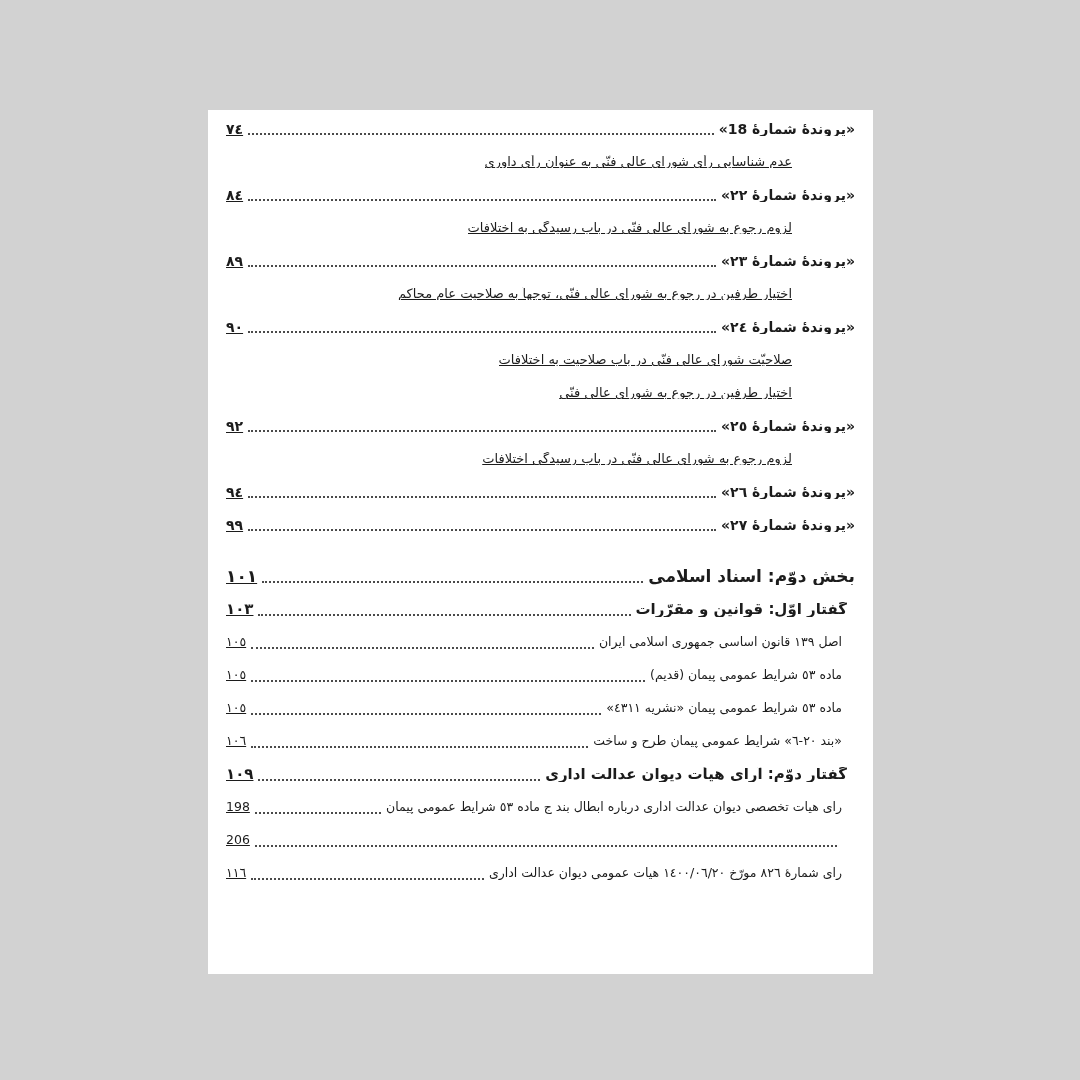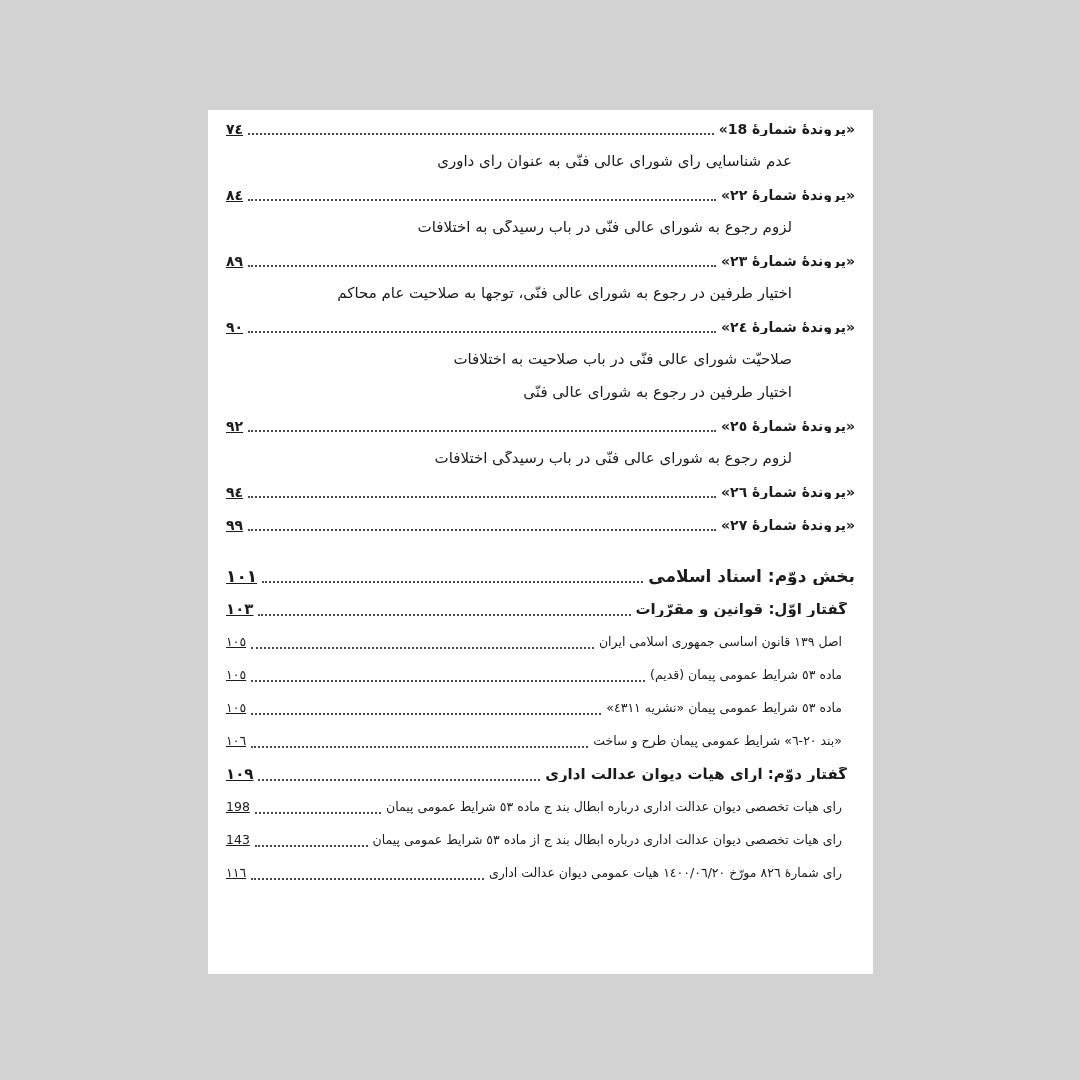--- a/index.html
+++ b/index.html
@@ -43,21 +43,21 @@
     margin:0 5px 10px 5px;
   }
   .pg{
     white-space:nowrap;
     flex:0 0 auto;
     line-height:1;
     text-decoration:underline;
   }
   
   .lv-case{font-weight:700;font-size:14px;}
-  .lv-sub{font-size:15px;padding-right:63px;}
+  .lv-sub{font-size:13px;padding-right:63px;text-decoration:underline;}
   .lv-item{font-size:12.5px;padding-right:13px;}
   .lv-part{font-weight:700;font-size:17px;margin-top:19px;}
   .lv-chapter{font-weight:700;font-size:15px;padding-right:8px;}
 </style>
 </head>
 <body>
 
 <div id="stage">
   <div id="paper">
     <div id="toc">
@@ -154,23 +154,22 @@
     <span class="title">گفتار دوّم: آرای هیأت دیوان عدالت اداری</span>
     <span class="leader"></span>
     <span class="pg">١٠٩</span>
   </div>
         <div class="row lv-item">
     <span class="title">رأی هیات تخصصی دیوان عدالت اداری درباره ابطال بند ج ماده ٥٣ شرایط عمومی پیمان</span>
     <span class="leader"></span>
     <span class="pg">198</span>
   </div>
         <div class="row lv-item">
-    <span class="title">رای هیات تخصصی دیوان عدالت اداری درباره ابطال بند ج از ماده ٥٣ شرایط عمومی پیمان</span>
     <span class="leader"></span>
-    <span class="pg">143</span>
+    <span class="pg">206</span>
   </div>
         <div class="row lv-item">
     <span class="title">رای شمارۀ ٨٢٦ مورّخ ١٤٠٠/٠٦/٢٠ هیات عمومی دیوان عدالت اداری</span>
     <span class="leader"></span>
     <span class="pg">١١٦</span>
   </div>
       </div>
   </div>
 </div>
 

